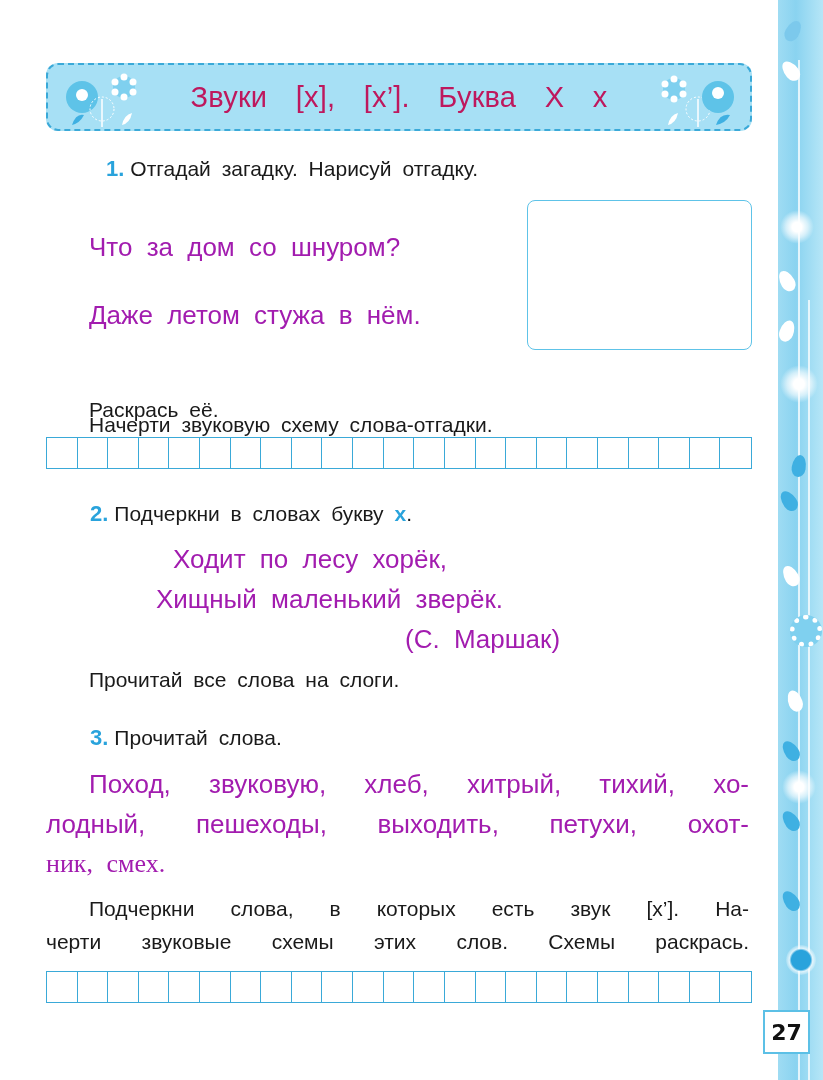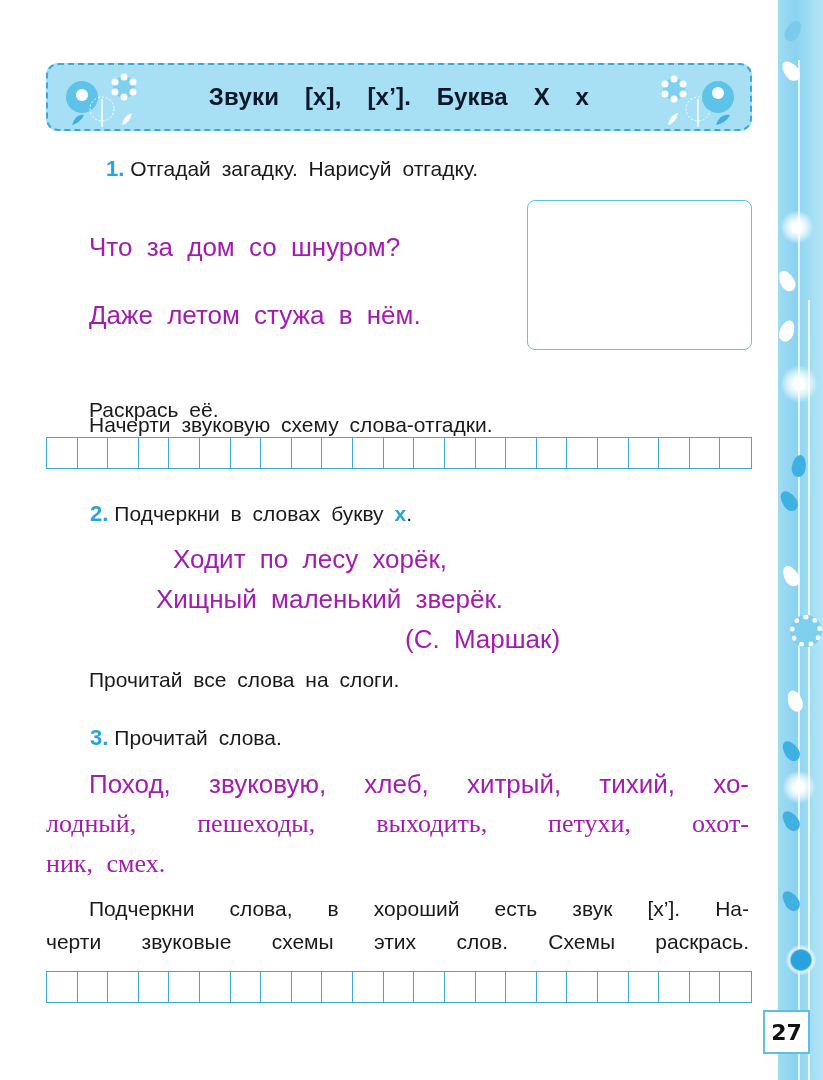--- a/index.html
+++ b/index.html
@@ -22,21 +22,21 @@
       font-family: "DejaVu Sans", sans-serif; font-weight: bold; font-size: 22px; color: #111;
     }
 
     
     .title-banner {
       position: absolute; left: 46px; top: 63px; width: 706px; height: 68px;
       background: #a7e0f5; border: 2px dashed #3aa9d8; border-radius: 12px;
       display: flex; align-items: center; justify-content: center;
     }
     .title-text {
-      font-family: "Liberation Sans", sans-serif; font-weight: bold; font-size: 24px; color: #0f172a;
+      font-family: "Liberation Sans", sans-serif; font-weight: normal; font-size: 29px; color: #be185d;
       word-spacing: 6px; letter-spacing: 0.2px;
     }
     .banner-deco { position: absolute; top: 4px; width: 80px; height: 60px; }
     .banner-deco.left { left: 14px; }
     .banner-deco.right { right: 14px; }
 
     .task-line { position: absolute; font-size: 21px; word-spacing: 5px; color: #1a1a1a; }
     .task-num { color: #29a3dc; font-weight: bold; font-size: 22px; margin-right: 6px; }
     .big-line { position: absolute; font-size: 26px; word-spacing: 7px; color: #a21caf; }
     .instr-line { position: absolute; font-size: 21px; word-spacing: 5px; color: #1a1a1a; }
@@ -165,24 +165,24 @@
 <div class="big-line" style="left:156px; top:584px;">Хищный маленький зверёк.</div>
 <div class="big-line" style="left:405px; top:624px;">(С. Маршак)</div>
 
 <div class="instr-line" style="left:89px; top:668px;">Прочитай все слова на слоги.</div>
 
 <div class="task-line" style="left:90px; top:725px;">
   <span class="task-num">3.</span><span>Прочитай слова.</span>
 </div>
 
 <div class="big-line" style="left:89px; top:769px; width:660px; text-align:justify; text-align-last:justify;">Поход, звуковую, хлеб, хитрый, тихий, хо-</div>
-<div class="big-line" style="left:46px; top:809px; width:703px; text-align:justify; text-align-last:justify;font-family:Liberation Serif, serif;">лодный, пешеходы, выходить, петухи, охот-</div>
+<div class="big-line" style="left:46px; top:809px; width:703px; text-align:justify; text-align-last:justify;">лодный, пешеходы, выходить, петухи, охот-</div>
 <div class="big-line" style="left:46px; top:849px;font-family:Liberation Serif, serif;">ник, смех.</div>
 
-<div class="instr-line" style="left:89px; top:897px; width:660px; text-align:justify; text-align-last:justify;">Подчеркни слова, в хороший есть звук [х’]. На-</div>
+<div class="instr-line" style="left:89px; top:897px; width:660px; text-align:justify; text-align-last:justify;">Подчеркни слова, в которых есть звук [х’]. На-</div>
 <div class="instr-line" style="left:46px; top:930px; width:703px; text-align:justify; text-align-last:justify;">черти звуковые схемы этих слов. Схемы раскрась.</div>
 
 <div class="cell-grid" style="top:971px;">
   <div class="cell"></div>
     <div class="cell"></div>
     <div class="cell"></div>
     <div class="cell"></div>
     <div class="cell"></div>
     <div class="cell"></div>
     <div class="cell"></div>

